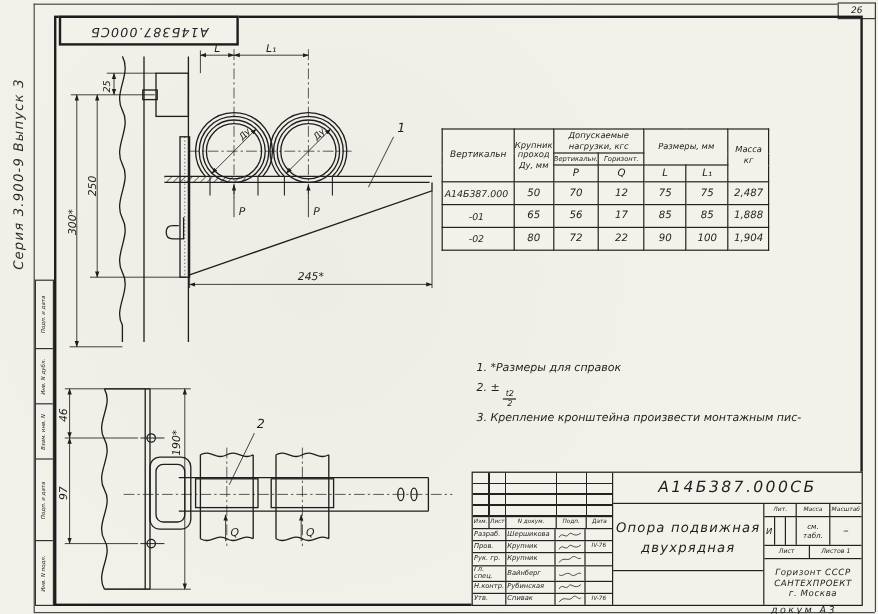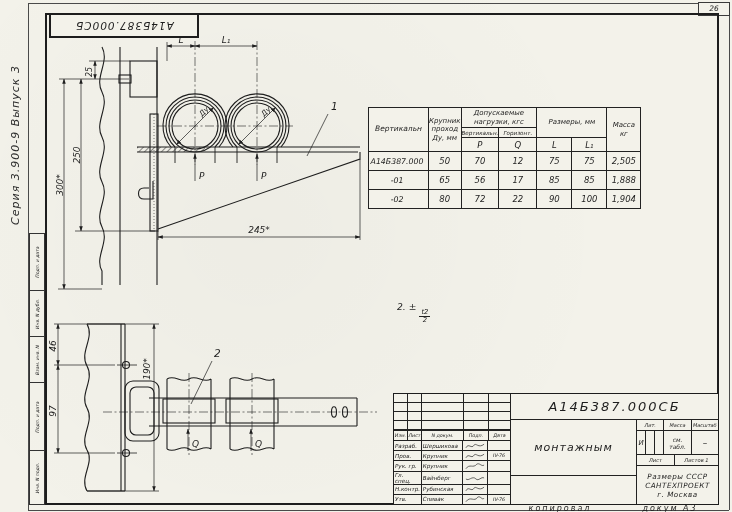--- a/index.html
+++ b/index.html
@@ -258,21 +258,21 @@
         <td class="d">L</td>
         <td class="d">L₁</td>
       </tr>
       <tr class="rd">
         <td class="des">А14Б387.000</td>
         <td class="d">50</td>
         <td class="d">70</td>
         <td class="d">12</td>
         <td class="d">75</td>
         <td class="d">75</td>
-        <td class="d">2,505</td>
+        <td class="d">2,487</td>
       </tr>
       <tr class="rd">
         <td class="des">-01</td>
         <td class="d">65</td>
         <td class="d">56</td>
         <td class="d">17</td>
         <td class="d">85</td>
         <td class="d">85</td>
         <td class="d">1,888</td>
       </tr>
@@ -282,26 +282,28 @@
         <td class="d">72</td>
         <td class="d">22</td>
         <td class="d">90</td>
         <td class="d">100</td>
         <td class="d">1,904</td>
       </tr>
     </tbody>
   </table>
 
   <div class="notes">
+    <div>1. *Размеры для справок</div>
     <div>
       <span>2. ±</span><span class="frac">
           <span class="num">t2</span>
           <span class="den">2</span>
         </span>
     </div>
+    <div>3. Крепление кронштейна произвести монтажным пис-</div>
   </div>
 
   <div class="tb">
     <div class="tb-left">
       <div class="rev-grid"></div>
       <div class="tb-hrow">
         <div style="width:14px">Изм.</div>
         <div style="width:14px">Лист</div>
         <div style="width:42px">N докум.</div>
         <div style="width:25px">Подп.</div>
@@ -368,21 +370,22 @@
             </div>
           <div class="c dt">IV-76</div>
         </div>
       </div>
     </div>
     <div class="tb-right">
       <div class="doc-cell">А14Б387.000СБ</div>
       <div class="tb-body">
         <div class="t-col">
           <div class="title-cell">
-            <div>монтажным</div>
+            <div>Опора подвижная</div>
+            <div>двухрядная</div>
           </div>
           <div class="empty-cell"></div>
         </div>
         <div class="m-col">
           <div class="lit-hdr">
             <div>Лит.</div>
             <div>Масса</div>
             <div>Масштаб</div>
           </div>
           <div class="lit-val">
@@ -395,25 +398,24 @@
               <div>см.</div>
               <div>табл.</div>
             </div>
             <div class="sc">–</div>
           </div>
           <div class="sheet-row">
             <div style="width:38px">Лист</div>
             <div style="flex:1">Листов 1</div>
           </div>
           <div class="org-cell">
-            <div>Размеры СССР</div>
+            <div>Горизонт СССР</div>
             <div>САНТЕХПРОЕКТ</div>
             <div>г. Москва</div>
           </div>
         </div>
       </div>
     </div>
   </div>
 
-  <div class="below-label" style="left:460px;width:200px;text-align:center;">копировал</div>
   <div class="below-label" style="left:615px;width:110px;text-align:center;">докум А3</div>
 
 </div>
 
 </body></html>

